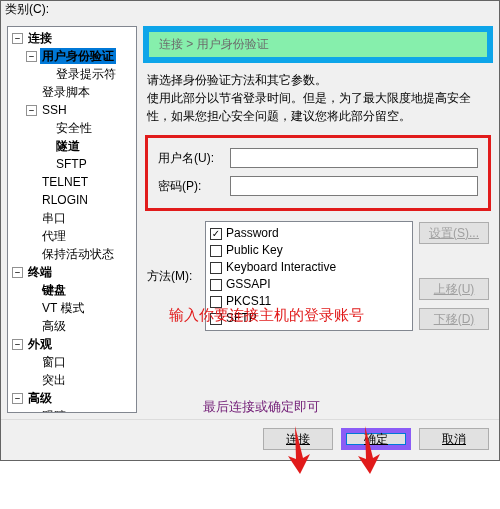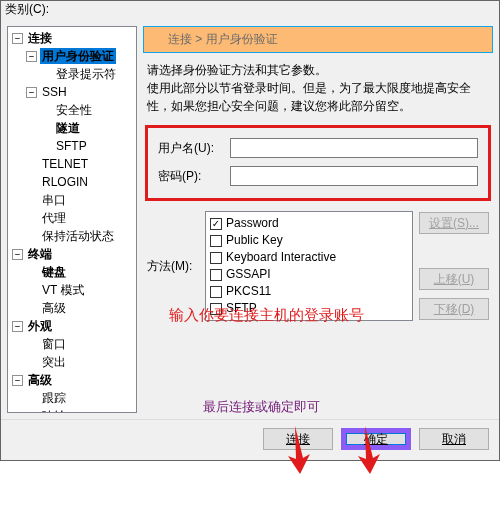--- a/index.html
+++ b/index.html
@@ -70,23 +70,23 @@
   .node-label.bold { font-weight: bold; }
 
   .right-pane {
     flex: 1;
     display: flex;
     flex-direction: column;
     min-width: 0;
     position: relative;
   }
   .breadcrumb {
-    background: #fdba74;
-    border: 1px solid #0ea5e9;
-    padding: 4px 24px;
+    background: #86efac;
+    border: 6px solid #0ea5e9;
+    padding: 4px 10px;
     color: #6b6b6b;
     margin-bottom: 6px;
   }
   .desc {
     font-size: 12px;
     padding: 2px 4px 6px 4px;
     line-height: 1.5;
   }
   .cred-box {
     border: 3px solid #e11b1b;
@@ -213,20 +213,26 @@
               </div>
               <ul>
                 <li>
                     <div class="node-row">
                       <span class="spacer-t"></span>
                       <span class="node-label">登录提示符</span>
                     </div>
                   </li>
               </ul>
             </li>
+            <li>
+                <div class="node-row">
+                  <span class="spacer-t"></span>
+                  <span class="node-label">登录脚本</span>
+                </div>
+              </li>
             <li>
               <div class="node-row">
                 <span class="toggler">−</span>
                 <span class="node-label">SSH</span>
               </div>
               <ul>
                 <li>
                     <div class="node-row">
                       <span class="spacer-t"></span>
                       <span class="node-label">安全性</span>

